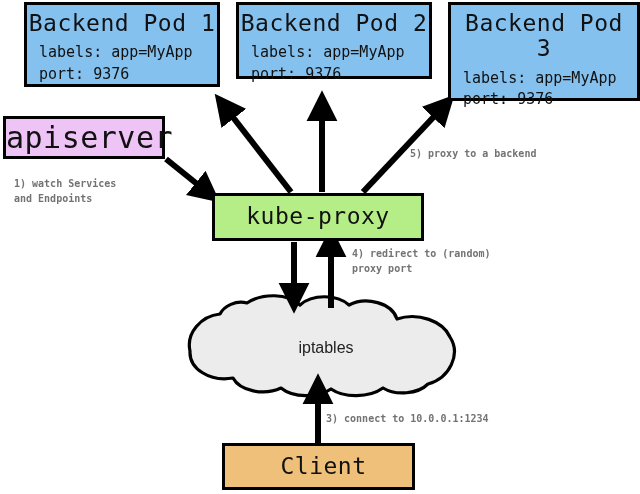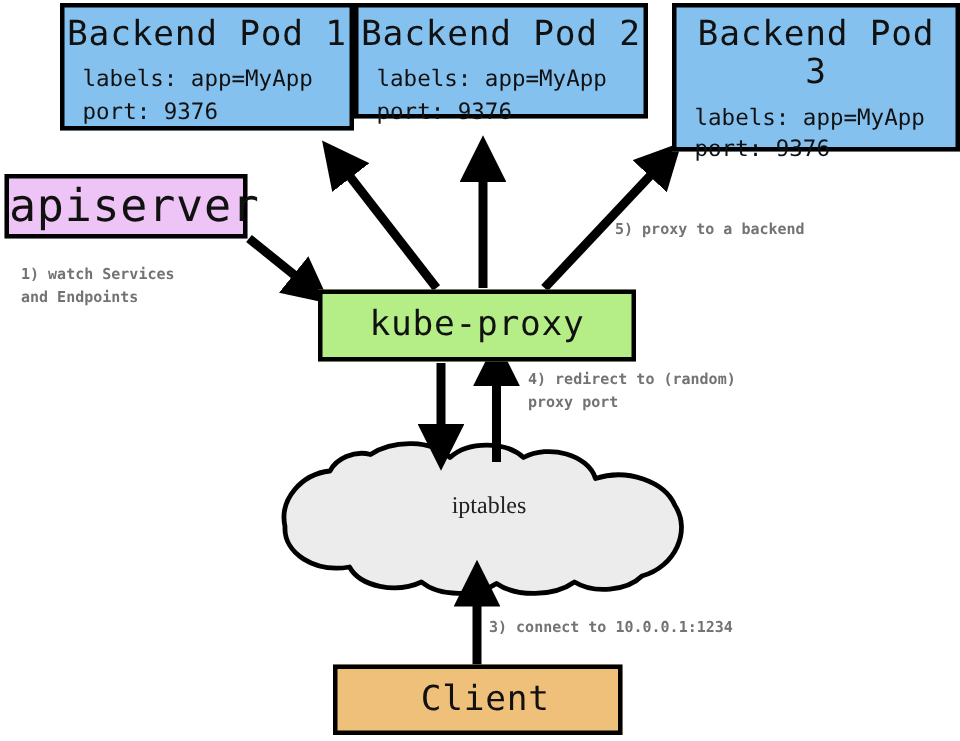--- a/index.html
+++ b/index.html
@@ -52,21 +52,21 @@
   }
   .pod-line {
     font-family: "DejaVu Sans Mono", monospace;
     font-size: 15px;
     color: #111111;
     text-align: left;
     padding-left: 12px;
     line-height: 1.45;
     white-space: nowrap;
   }
-  #pod-1 { left: 40px;  top: 2px;  width: 196px; height: 85px; justify-content: space-between; }
+  #pod-1 { left: 24px;  top: 2px;  width: 196px; height: 85px; justify-content: space-between; }
   #pod-2 { left: 236px; top: 2px;  width: 196px; height: 77px; }
   #pod-3 { left: 448px; top: 2px;  width: 192px; height: 99px; }
 
   #apiserver {
     left: 3px; top: 116px; width: 162px; height: 43px;
     background: #edc4f5;
   }
   #apiserver .node-title { font-size: 30px; }
 
   #kube-proxy {
@@ -78,24 +78,24 @@
   #client {
     left: 222px; top: 443px; width: 193px; height: 47px;
     background: #eec07a;
     padding-left: 10px;
   }
   #client .node-title { font-size: 23px; }
 
   .cloud-label {
     position: absolute;
     left: 192px;
-    top: 329px;
+    top: 339px;
     width: 268px;
     text-align: center;
-    font-family: Liberation Serif, serif;
+    font-family: Liberation Sans, sans-serif;
     font-size: 16px;
     color: #222222;
     z-index: 3;
   }
 
   .step {
     position: absolute;
     font-family: "DejaVu Sans Mono", monospace;
     font-size: 10px;
     font-weight: bold;

